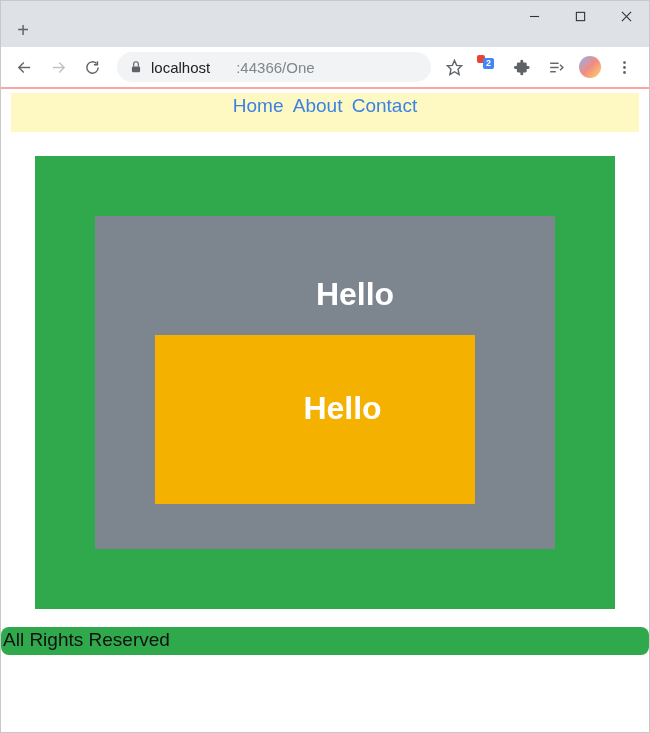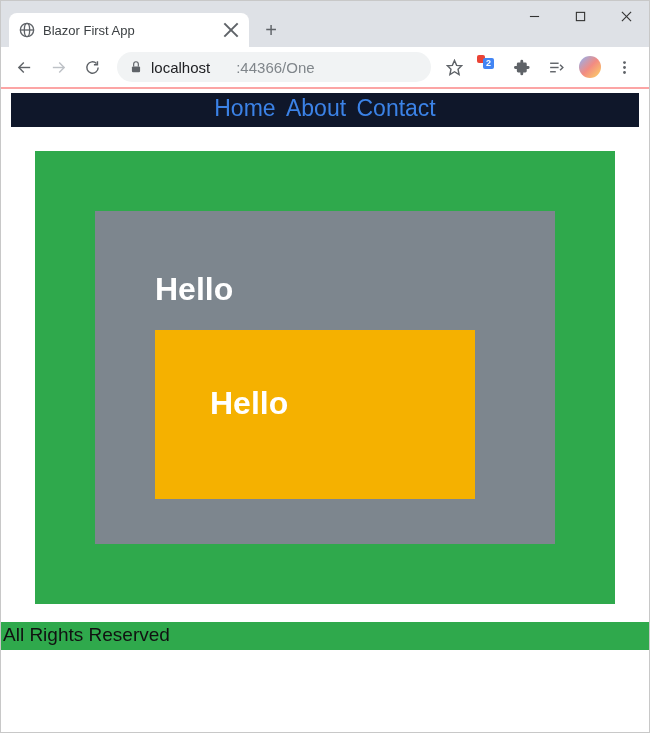--- a/index.html
+++ b/index.html
@@ -43,52 +43,36 @@
     .ext-badge .p1 { position:absolute; top:3px; left:4px; width:8px; height:8px;
                      background:#ea4335; border-radius:2px; }
     .ext-badge .p2 { position:absolute; top:6px; left:10px; width:11px; height:11px;
                      background:#4285f4; border-radius:2px; color:#fff; font-size:9px;
                      line-height:11px; text-align:center; font-weight:bold; }
     .avatar { width:22px; height:22px; border-radius:50%;
               background:linear-gradient(135deg,#8ab4f8,#f28b82,#fdd663); }
 
     
     .page { flex:1; background:#fff; padding:0 10px; overflow:hidden; }
-    .nav { background:#0f172a; color:#3b82e6; font-size:23px; text-align:center;
-           padding:2px 0 5px; margin-top:4px; }
+    .nav { background:#fef9c3; color:#3b82e6; font-size:19px; text-align:center;
+           padding:2px 0 15px; margin-top:4px; }
     .nav a { color:#3b82e6; text-decoration:none; margin:0 2px; }
-    .green-outer { background:#2fa94c; margin:24px 24px 18px; padding:60px; }
+    .green-outer { background:#2fa94c; margin:24px 24px 18px; padding:60px;text-align:center; }
     .gray { background:#7d868e; padding:60px 0 45px 60px; }
     .gray h1 { color:#fff; font-size:32px; font-weight:600; margin-bottom:22px; }
     .yellow { background:#f5b100; padding:55px 0 55px 55px; margin-right:0; width:320px; }
     .yellow h1 { color:#fff; font-size:32px; font-weight:600; }
     .footer { background:#2fa94c; color:#111; font-size:19px; padding:2px 0 4px 0;
-              margin:0 -10px; }
+              margin:0 -10px;border-radius:8px; }
     .footer span{ padding-left:2px; }
   </style>
 </head>
 <body>
 
 <div class="titlebar">
-  <div class="tab">
-    <span class="globe">
-      <svg viewBox="0 0 24 24">
-          <circle cx="12" cy="12" r="10" fill="none" stroke="#5f6368" stroke-width="2"></circle>
-          <ellipse cx="12" cy="12" rx="4" ry="10" fill="none" stroke="#5f6368" stroke-width="2"></ellipse>
-          <line x1="2" y1="12" x2="22" y2="12" stroke="#5f6368" stroke-width="2"></line>
-        </svg>
-    </span>
-    <span>Blazor First App</span>
-    <span class="close">
-      <svg viewBox="0 0 12 12">
-          <line x1="1" y1="1" x2="11" y2="11" stroke="#5f6368" stroke-width="1.5"></line>
-          <line x1="11" y1="1" x2="1" y2="11" stroke="#5f6368" stroke-width="1.5"></line>
-        </svg>
-    </span>
-  </div>
   <div class="newtab">
     <span>+</span>
   </div>
   <div class="win-ctrls">
     <div class="win-btn">
       <svg viewBox="0 0 12 12">
           <line x1="1" y1="6" x2="11" y2="6"></line>
         </svg>
     </div>
     <div class="win-btn">

